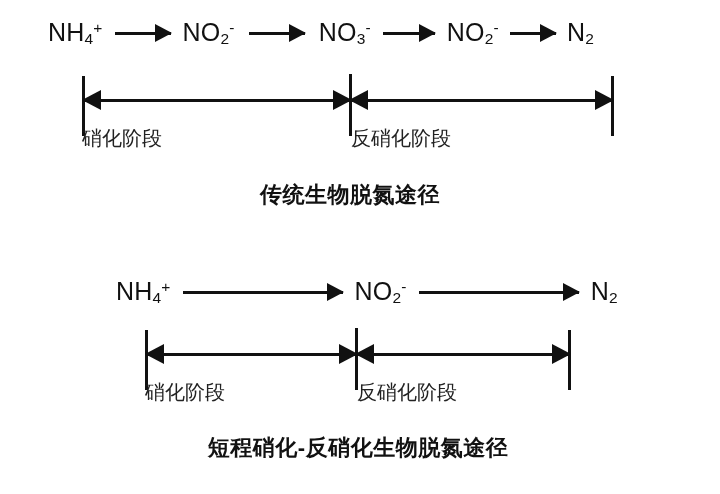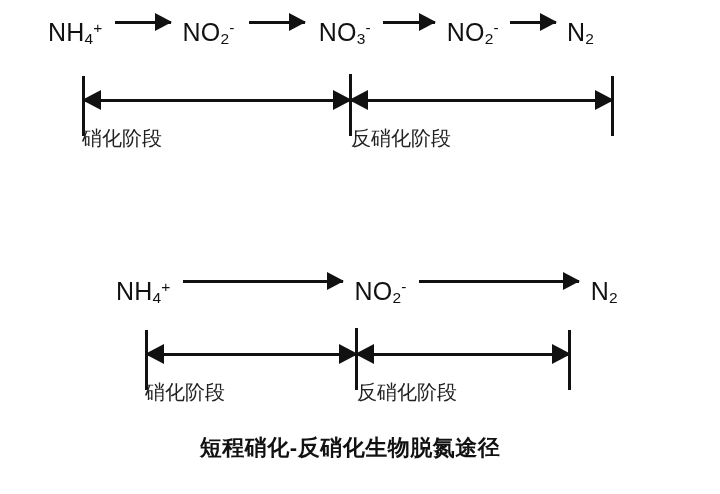--- a/index.html
+++ b/index.html
@@ -7,21 +7,21 @@
     width:720px;height:494px;
     background:#ffffff;
     font-family:"Liberation Sans","DejaVu Sans",sans-serif;
     color:#111111;
     overflow:hidden;
     position:relative;
   }
   .canvas{position:relative;width:720px;height:494px;}
 
   
-  .chain{position:absolute;display:flex;align-items:flex-start;}
+  .chain{position:absolute;display:flex;align-items:center;}
   .species{
     font-size:25px;
     font-weight:400;
     color:#111;
     letter-spacing:.2px;
     white-space:nowrap;
     line-height:1;
   }
   .species sub{font-size:.62em;vertical-align:-0.22em;line-height:1;}
   .species sup{font-size:.62em;vertical-align:0.52em;line-height:1;}
@@ -138,20 +138,21 @@
       <span class="h-right"></span>
   </div>
   <div class="dblarrow" style="left:351px;top:99px;width:261px;">
     <span class="h-left"></span>
       <span class="h-right"></span>
   </div>
 
   <div class="stage-label" style="left:82px;top:128px;width:268px;">硝化阶段</div>
   <div class="stage-label" style="left:351px;top:128px;width:262px;">反硝化阶段</div>
 
+  <div class="caption" style="left:0;top:184px;width:700px;">传统生物脱氮途径</div>
 
   <div class="chain" style="left:116px;top:279px;">
     <span class="species">
       <span>NH</span><sub>4</sub><sup>+</sup>
     </span>
     <span class="arrow" style="width:160px;margin:0 12px;">
       <span class="shaft"></span>
         <span class="head"></span>
     </span>
     <span class="species">
@@ -175,15 +176,15 @@
       <span class="h-right"></span>
   </div>
   <div class="dblarrow" style="left:357px;top:353px;width:212px;">
     <span class="h-left"></span>
       <span class="h-right"></span>
   </div>
 
   <div class="stage-label" style="left:145px;top:382px;width:211px;">硝化阶段</div>
   <div class="stage-label" style="left:357px;top:382px;width:212px;">反硝化阶段</div>
 
-  <div class="caption" style="left:0;top:437px;width:700px;">短程硝化-反硝化生物脱氮途径</div>
+  <div class="caption" style="left:8px;top:437px;width:700px;">短程硝化-反硝化生物脱氮途径</div>
 
 </div>
 
 </body></html>

